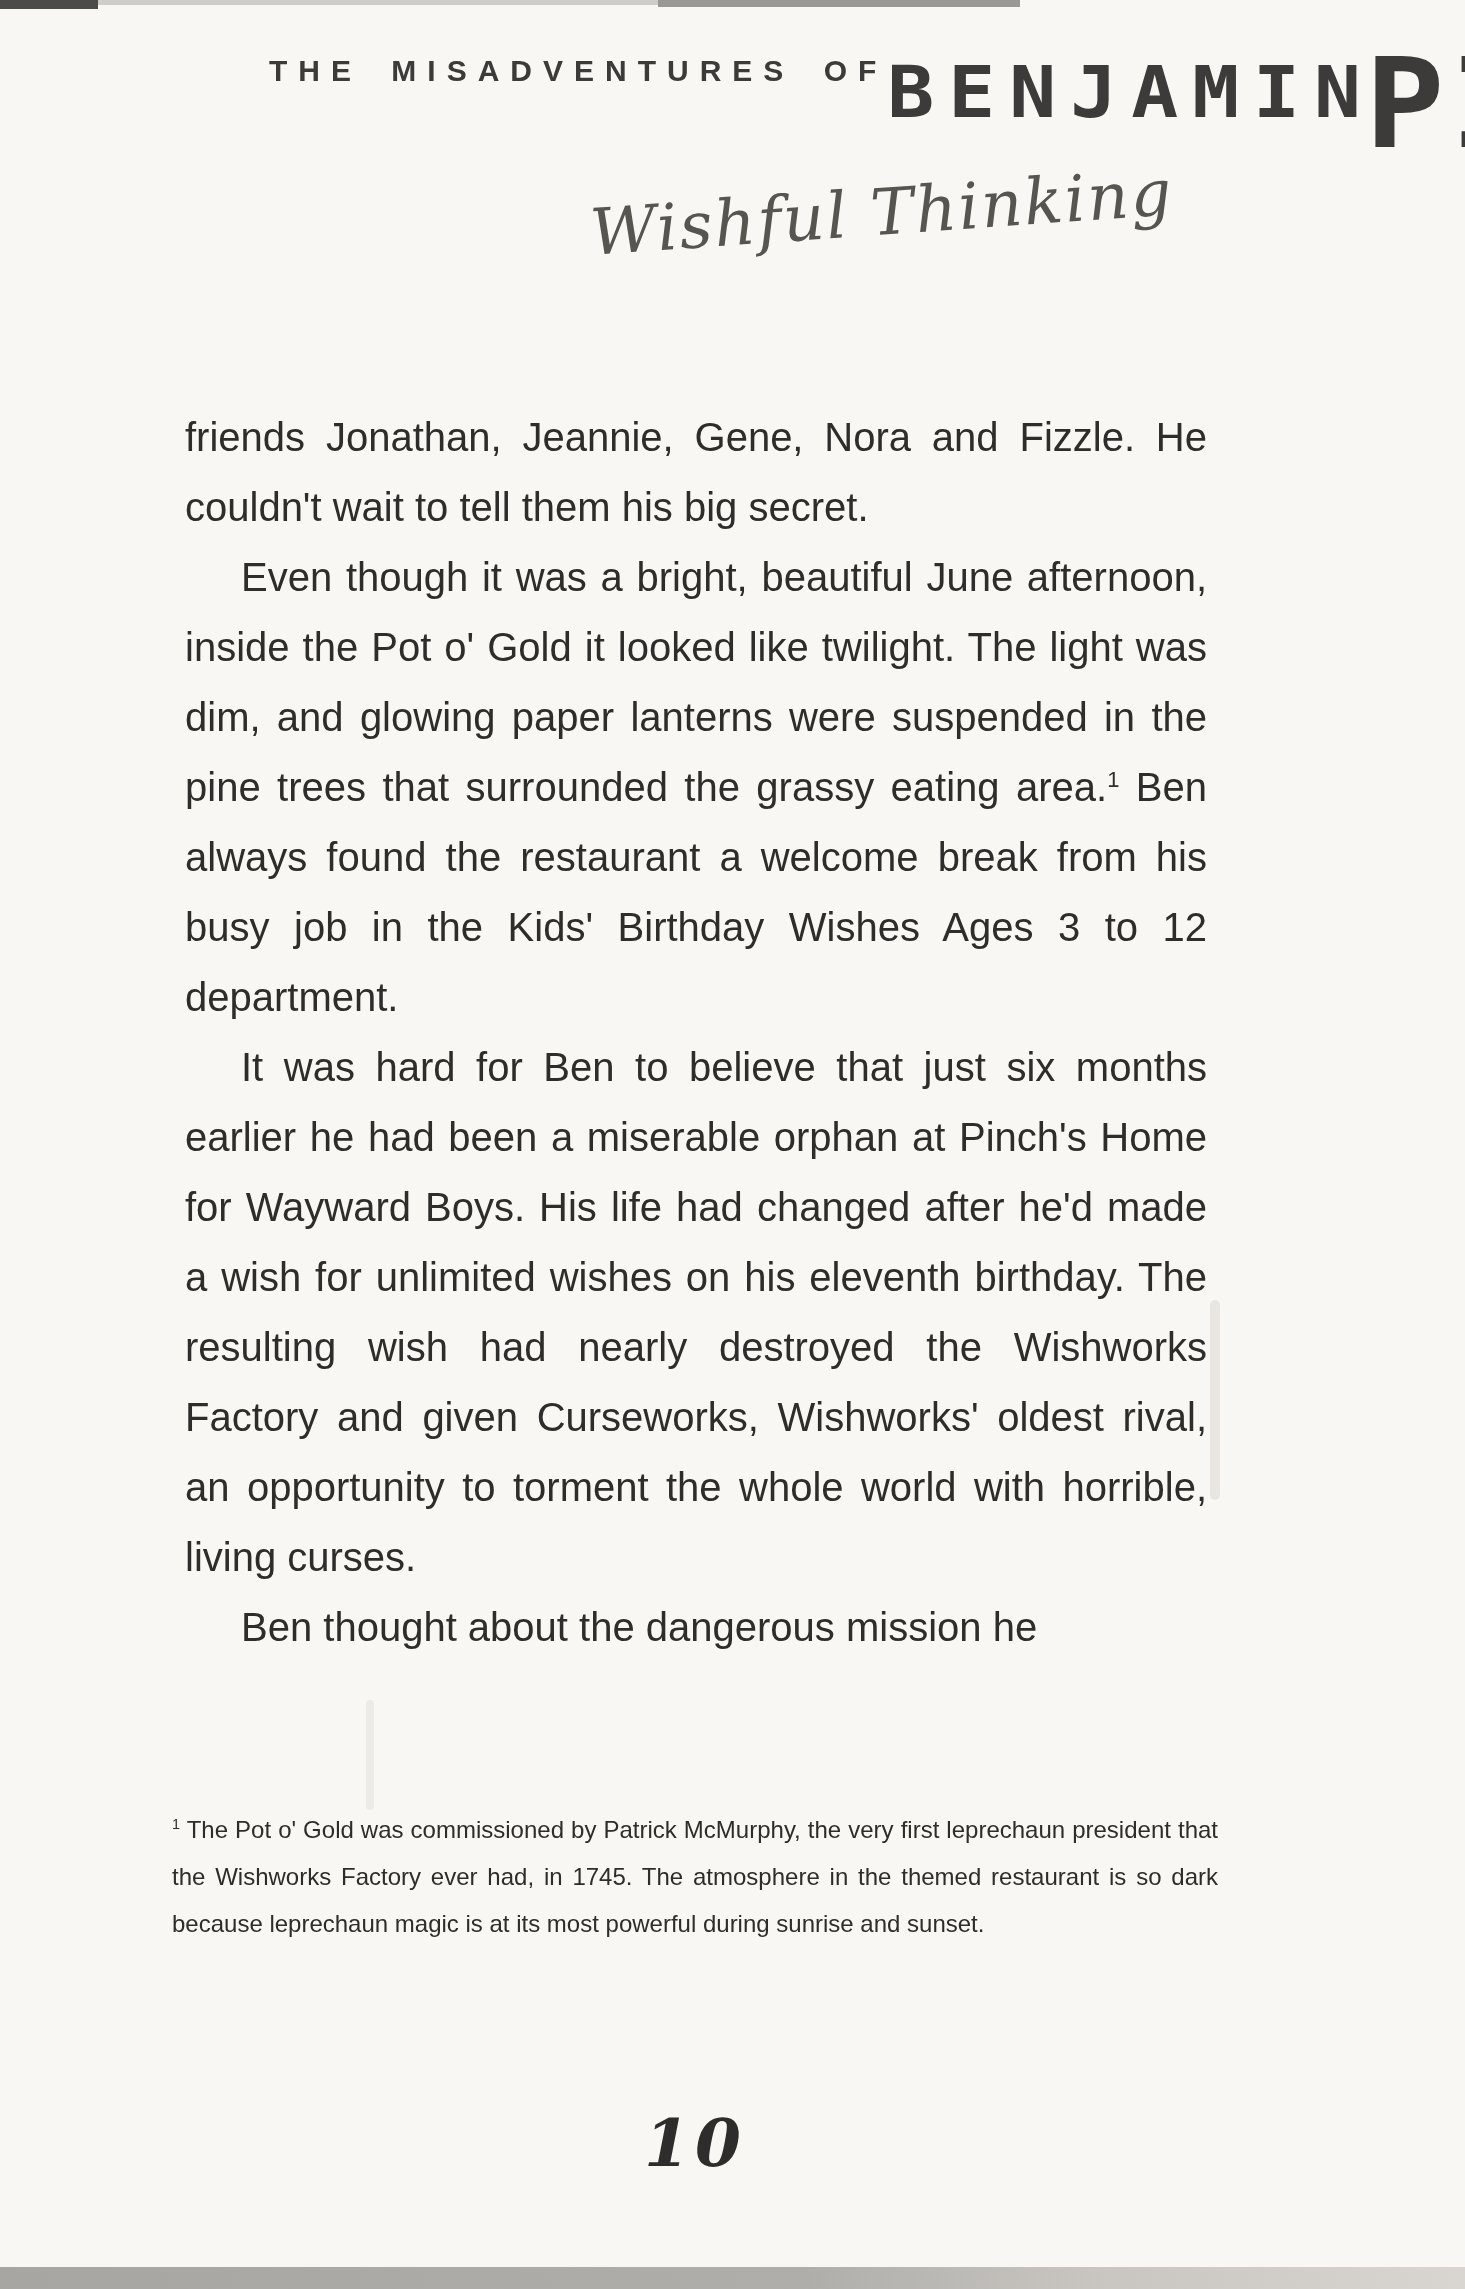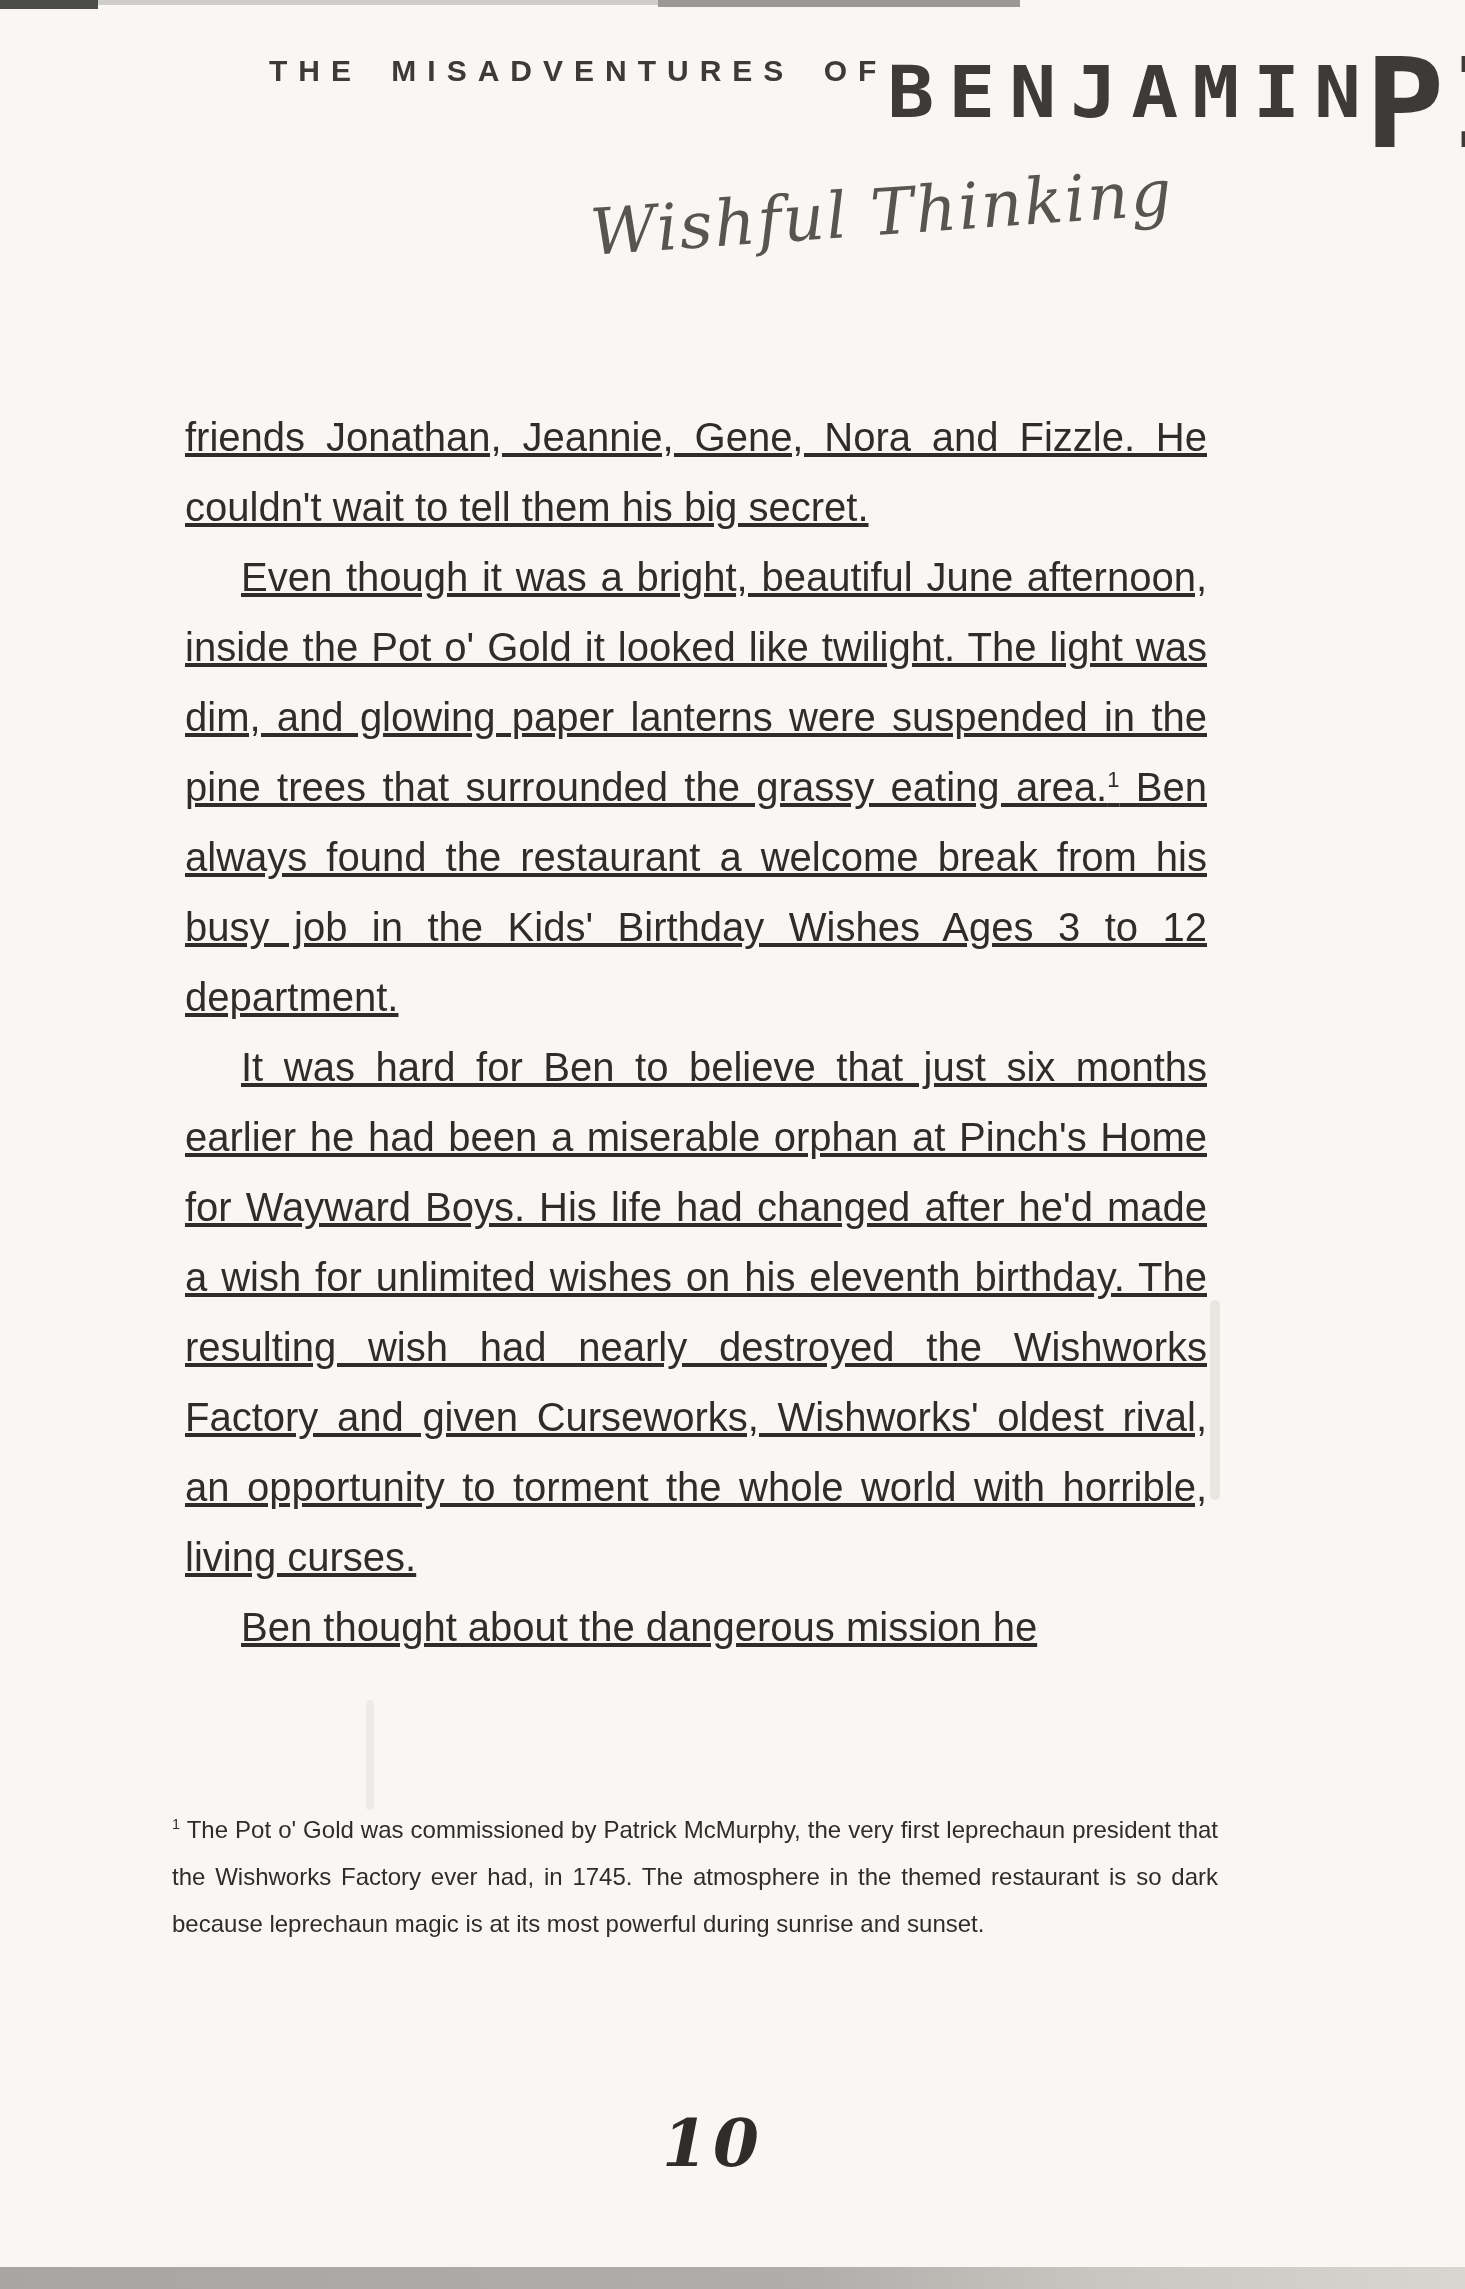--- a/index.html
+++ b/index.html
@@ -46,35 +46,35 @@
     font-size:64px;color:var(--ink-script,#57554f);
     transform:rotate(-4deg);transform-origin:left top;white-space:nowrap;
     letter-spacing:2px;
   }
   
   .body-text{
     position:absolute;left:185px;top:402px;width:1022px;
     font-size:40px;line-height:70px;color:var(--ink,#2e2d2b);
     text-align:justify;
   }
-  .body-text p{margin:0;text-decoration:underline;}
+  .body-text p{margin:0;}
   .body-text p.indent{text-indent:56px;}
   sup.fnref{font-size:55%;line-height:0;vertical-align:super;}
   
   .footnote{
     position:absolute;left:172px;top:1806px;width:1046px;
     font-size:24px;line-height:47px;color:var(--ink,#2e2d2b);
     text-align:justify;margin:0;
   }
   .footnote sup{font-size:60%;line-height:0;vertical-align:super;}
   
   .page-number{
     position:absolute;left:0;top:2104px;width:1390px;text-align:center;
     font-family:"DejaVu Serif",serif;font-style:italic;font-weight:bold;
-    font-size:66px;color:var(--ink,#2e2d2b);letter-spacing:5px;padding-left:18px;
+    font-size:66px;color:var(--ink,#2e2d2b);letter-spacing:5px;
   }
 </style>
 </head>
 <body>
 
 <div class="page">
 
   <div class="strip dark-left"></div>
   <div class="strip light-mid"></div>
   <div class="strip mid-right"></div>

